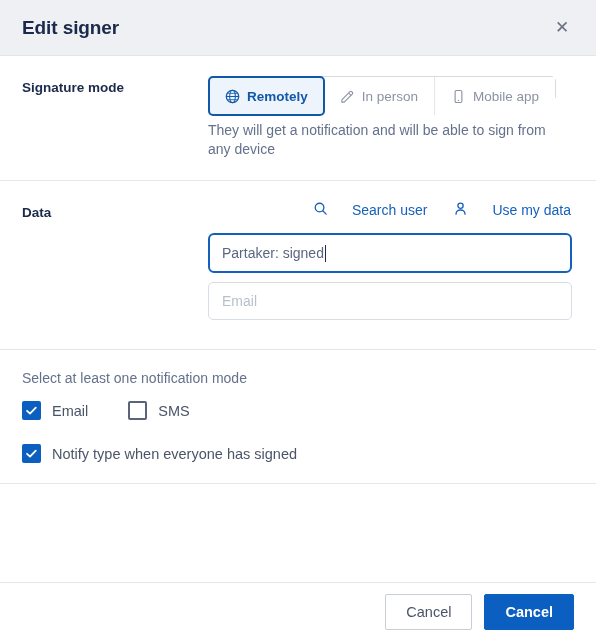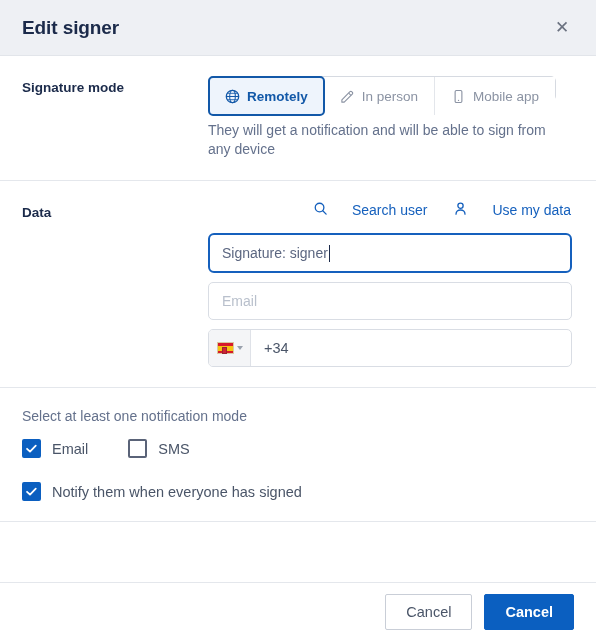--- a/index.html
+++ b/index.html
@@ -379,37 +379,28 @@
               <svg width="15" height="15" viewBox="0 0 16 16" fill="none">
                 <circle cx="8" cy="5" r="2.8" stroke="#1560bd" stroke-width="1.4"></circle>
                 <path d="M3.2 14c0-2.7 2.2-4.4 4.8-4.4s4.8 1.7 4.8 4.4" stroke="#1560bd" stroke-width="1.4" stroke-linecap="round"></path>
               </svg>
             </span>
             <span>Use my data</span>
           </div>
         </div>
 
         <div class="field focused">
-          <span>Signature: signer</span>
+          <span>Partaker: signed</span>
             <span class="caret"></span>
         </div>
 
         <div class="field">
           <span class="placeholder">Email</span>
         </div>
 
-        <div class="phone-row">
-          <div class="flag-select">
-            <span class="flag"></span>
-            <span class="caret-down"></span>
-          </div>
-          <div class="phone-input">
-            <span>+34</span>
-          </div>
-        </div>
 
       </div>
     </div>
 
     <div class="section">
       <div class="section-content">
 
         <div class="notif-hint">Select at least one notification mode</div>
 
         <div class="checkbox-row">
@@ -427,21 +418,21 @@
           </div>
         </div>
 
         <div class="checkbox-row">
           <div class="check-item">
             <span class="box checked">
               <svg width="13" height="13" viewBox="0 0 14 14" fill="none">
                 <path d="M2.2 7.3L5.4 10.4L11.6 3.9" stroke="#ffffff" stroke-width="1.9" stroke-linecap="round" stroke-linejoin="round"></path>
               </svg>
             </span>
-            <span class="check-label">Notify them when everyone has signed</span>
+            <span class="check-label">Notify type when everyone has signed</span>
           </div>
         </div>
 
       </div>
     </div>
 
   </div>
 
   <div class="modal-footer">
     <button class="btn btn-cancel">Cancel</button>

